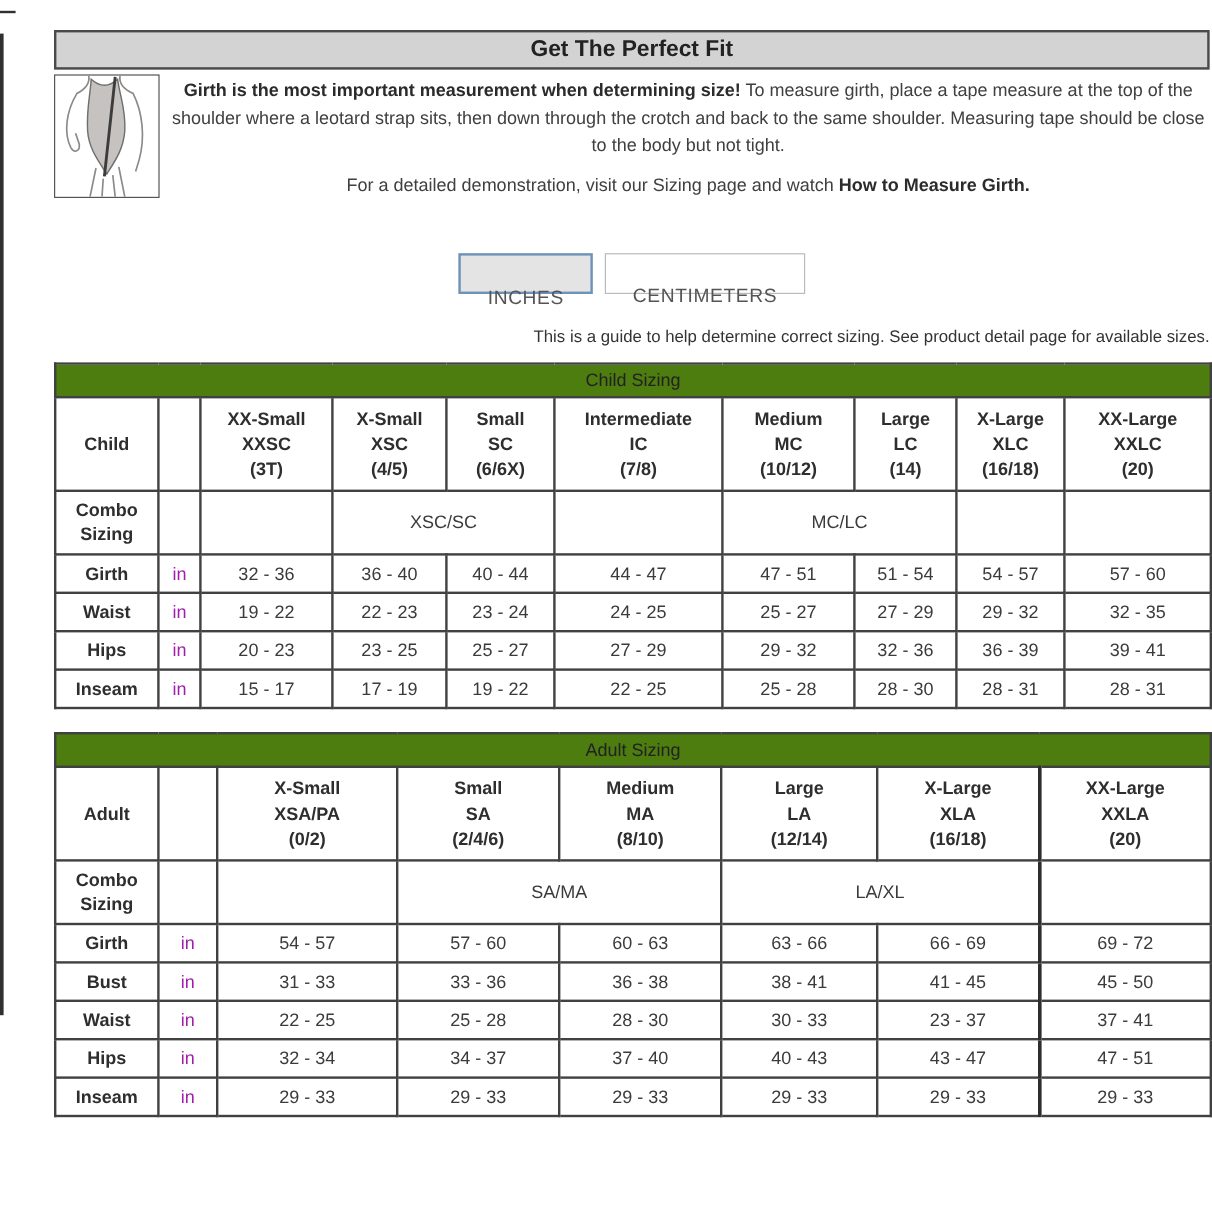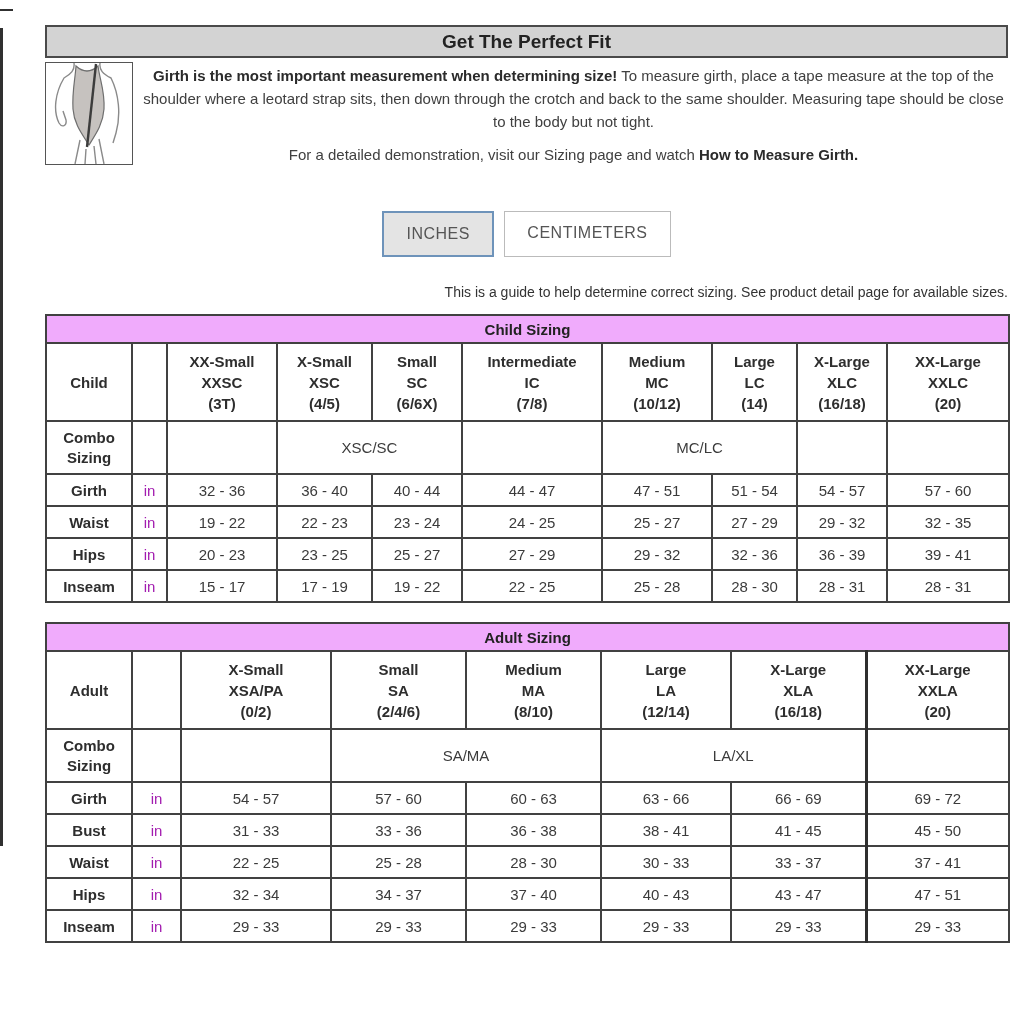--- a/index.html
+++ b/index.html
@@ -65,23 +65,23 @@
     text-align: center;
   }
   .btn {
     display: inline-block;
     vertical-align: middle;
     font-size: 16px;
     color: #555;
     letter-spacing: 0.5px;
     cursor: pointer;
     box-sizing: border-box;
-    height: 46px;
+    height: 34px;
     line-height: 42px;
-    padding: 0 22px;
+    padding: 15px 22px;
     font-family: "Liberation Sans", sans-serif;
     background: #fff;
     border: 1px solid #bbb;
   }
   .btn.selected {
     background: #e4e4e4;
     border: 2px solid #6e93ba;
     line-height: 42px;
   }
   .btn + .btn { margin-left: 6px; }
@@ -102,23 +102,23 @@
   th, td {
     border: 2px solid #414141;
     text-align: center;
     vertical-align: middle;
     font-size: 15px;
     color: #3b3b3b;
     padding: 0;
     overflow: hidden;
   }
   .title-row th {
-    background: #f0abfc;
+    background: #4d7c0f;
     height: 26px;
-    font-weight: bold;
+    font-weight: normal;
     font-size: 15px;
     color: #222;
   }
   .head-row th { height: 76px; font-weight: bold; color: #2e2e2e; }
   .head-row th div { line-height: 21px; }
   .row-label { font-weight: bold; color: #2e2e2e; margin-top: 28px; }
   .combo-row th, .combo-row td { height: 51px; }
   .combo-row .row-label { line-height: 20px; }
   .data-row th, .data-row td { height: 30px; }
   .unit-cell { font-weight: normal; color: #a21caf; }
@@ -360,21 +360,21 @@
       <td>41 - 45</td>
       <td class="thick-left">45 - 50</td>
     </tr>
     <tr class="data-row">
       <th class="row-label">Waist</th>
       <td class="unit-cell">in</td>
       <td>22 - 25</td>
       <td>25 - 28</td>
       <td>28 - 30</td>
       <td>30 - 33</td>
-      <td>33 - 37</td>
+      <td>23 - 37</td>
       <td class="thick-left">37 - 41</td>
     </tr>
     <tr class="data-row">
       <th class="row-label">Hips</th>
       <td class="unit-cell">in</td>
       <td>32 - 34</td>
       <td>34 - 37</td>
       <td>37 - 40</td>
       <td>40 - 43</td>
       <td>43 - 47</td>

